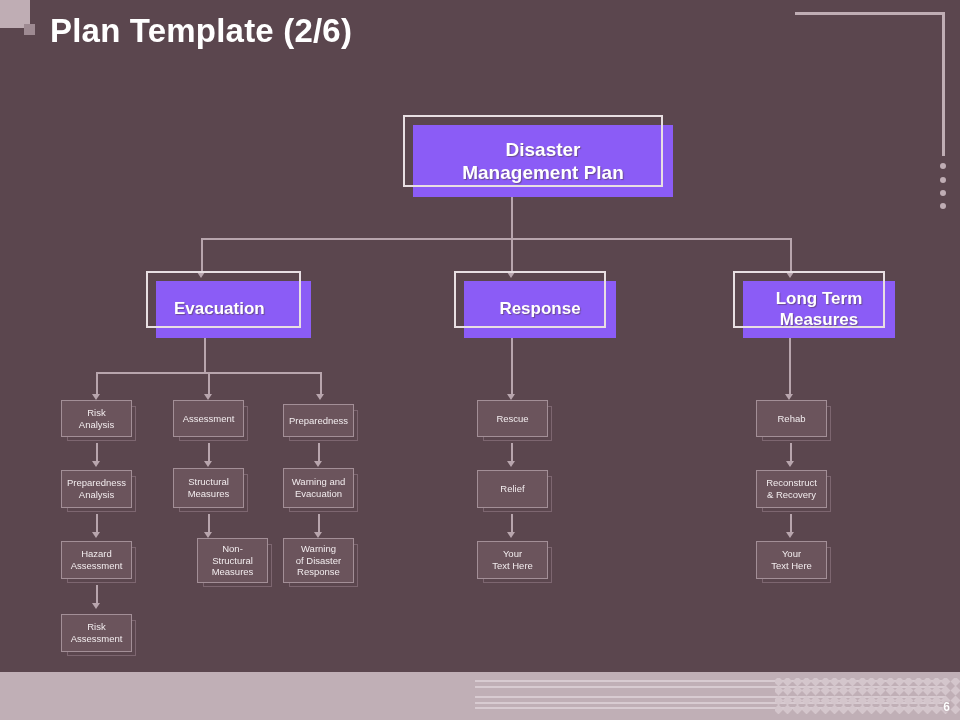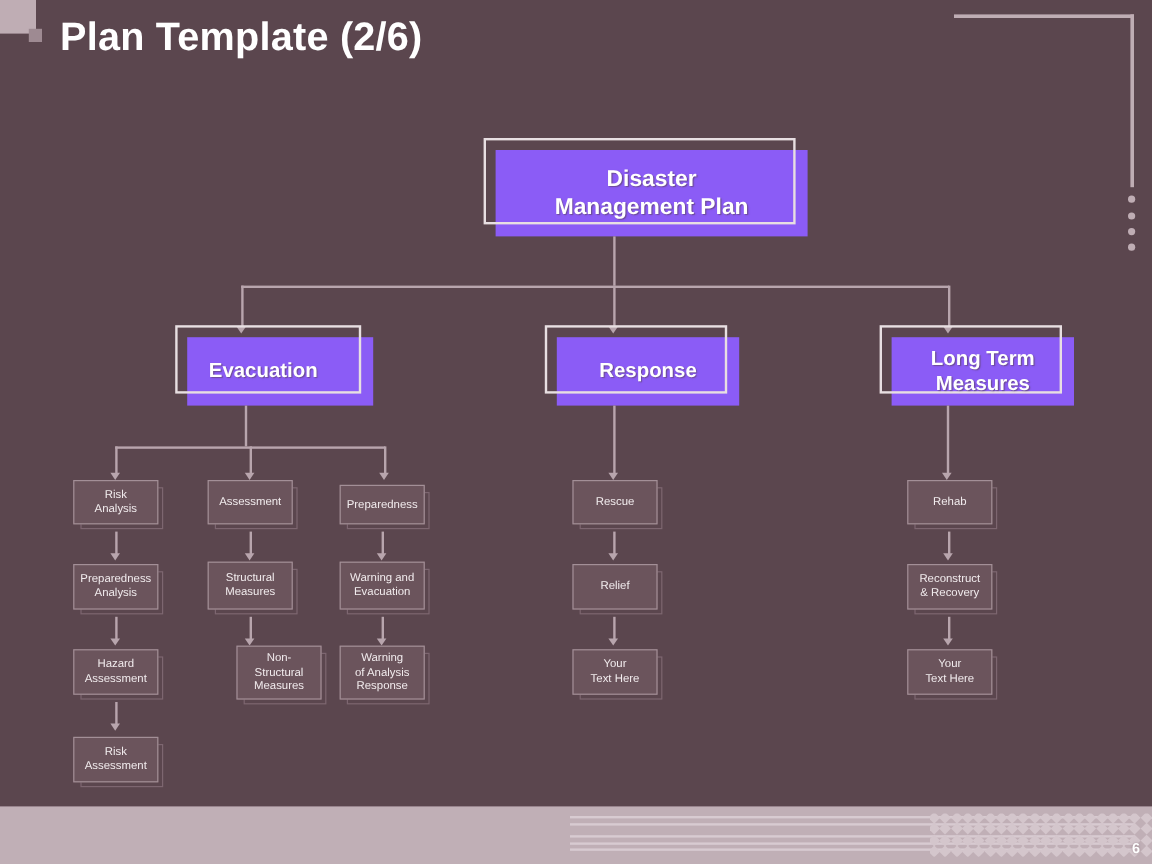--- a/index.html
+++ b/index.html
@@ -237,21 +237,21 @@
         <div>Evacuation</div>
       </div>
     </div>
     <div class="ln v" style="left:318px;top:514px;height:20px;"></div>
     <div class="arrow" style="left:314px;top:532px;"></div>
 
     <div class="smallbox" style="left:283px;top:538px;width:71px;height:45px;">
       <div class="shadow"></div>
       <div>
         <div>Warning</div>
-        <div>of Analysis</div>
+        <div>of Disaster</div>
         <div>Response</div>
       </div>
     </div>
 
     <div class="smallbox" style="left:477px;top:400px;width:71px;height:37px;">
       <div class="shadow"></div>
       <div>
         <div>Rescue</div>
       </div>
     </div>

